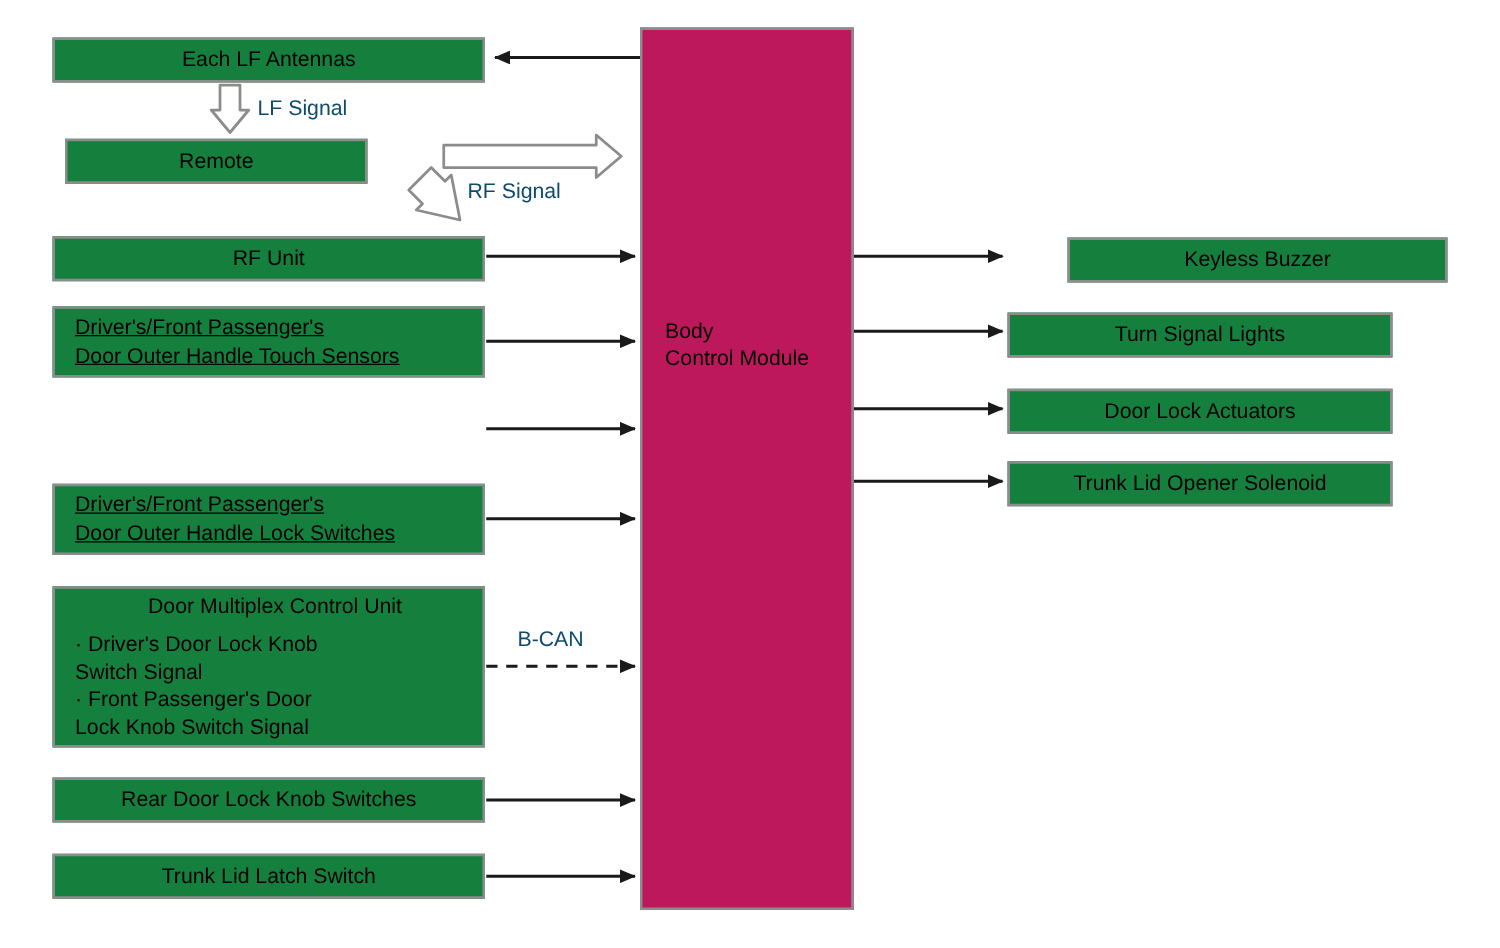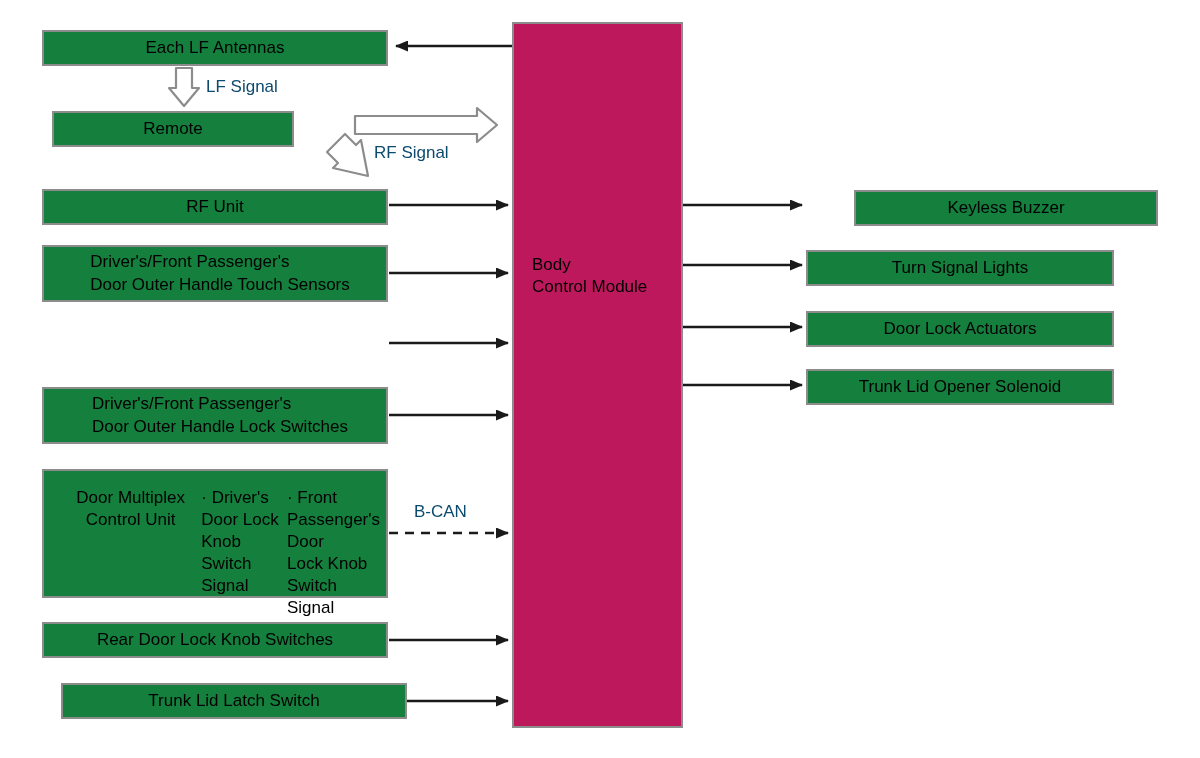--- a/index.html
+++ b/index.html
@@ -28,22 +28,23 @@
     display: flex;
     align-items: center;
     justify-content: center;
     font-size: 17px;
     line-height: 1.30;
     color: #000;
     text-align: center;
     padding: 16px 6px;
   }
   .node.align-left {
-    justify-content: center;
+    justify-content: flex-start;
     text-align: left;
+    text-decoration: underline;
   }
   .node .label {
     white-space: pre-line;
     display: block;
   }
   
   #bcm {
     position: absolute;
     box-sizing: border-box;
     border: 2px solid #8c8c8c;
@@ -172,34 +173,34 @@
 Door Outer Handle Touch Sensors</span>
   </div>
 
 
   <div class="node align-left" style="left:42px; top:387px; width:346px; height:57px; padding-left:16px;">
     <span class="label">Driver's/Front Passenger's
 Door Outer Handle Lock Switches</span>
   </div>
 
   <div class="node" style="left:42px; top:469px; width:346px; height:129px;
-              justify-content:center; align-items:flex-start;
+              flex-direction:column; justify-content:center; align-items:flex-start;
               padding-left:16px;">
     <span class="label" style="width:100%; text-align:center; margin-bottom:9px;">Door Multiplex Control Unit</span>
     <span class="label" style="text-align:left;">· Driver's Door Lock Knob
 Switch Signal</span>
     <span class="label" style="text-align:left;">· Front Passenger's Door
 Lock Knob Switch Signal</span>
   </div>
 
   <div class="node" style="left:42px; top:622px; width:346px; height:36px;">
     <span class="label">Rear Door Lock Knob Switches</span>
   </div>
 
-  <div class="node" style="left:42px; top:683px; width:346px; height:36px;margin-left:19px;">
+  <div class="node" style="left:42px; top:683px; width:346px; height:36px;">
     <span class="label">Trunk Lid Latch Switch</span>
   </div>
 
   <div id="bcm">
     <span class="bcm-label">Body
 Control Module</span>
   </div>
 
   <div class="node" style="left:806px; top:190px; width:304px; height:32px;margin-left:48px;">
     <span class="label">Keyless Buzzer</span>

